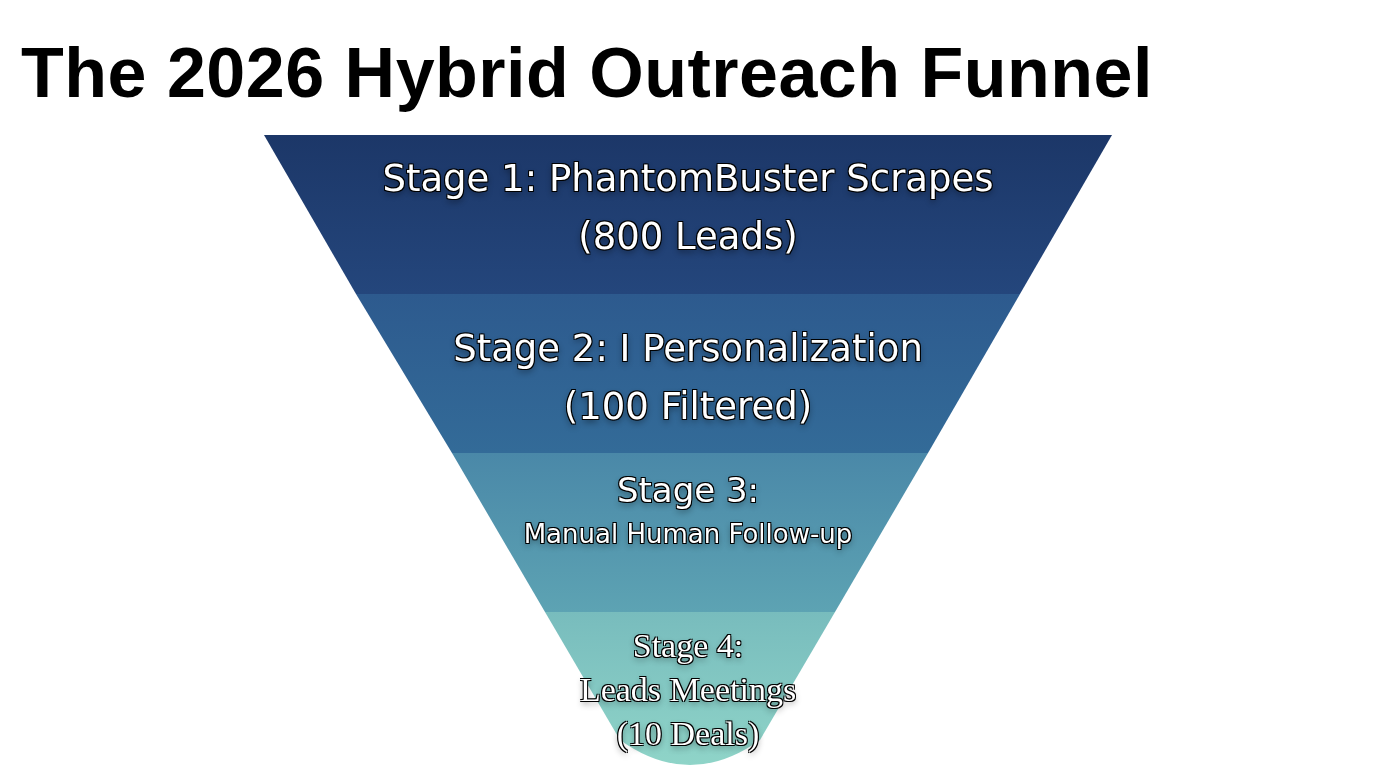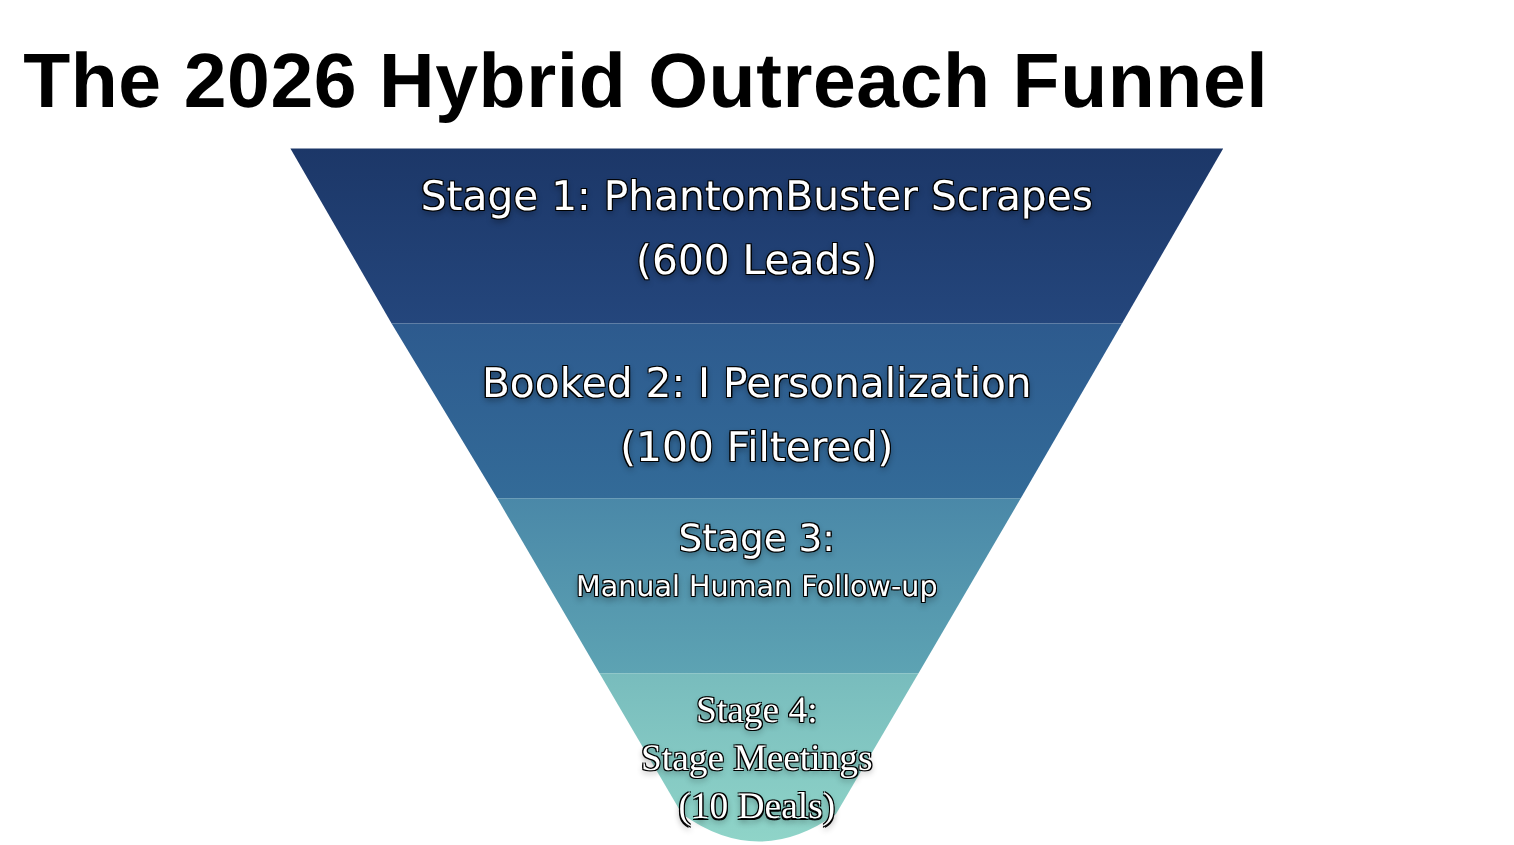--- a/index.html
+++ b/index.html
@@ -54,30 +54,30 @@
     </linearGradient>
   </defs>
   <polygon points="264,135 1112,135 1020,294 356,294" fill="url(#g1)"></polygon>
   <polygon points="356,294 1020,294 928,453 452,453" fill="url(#g2)"></polygon>
   <polygon points="452,453 928,453 835,612 545,612" fill="url(#g3)"></polygon>
   <path d="M545,612 L835,612 L760,740 Q690,790 620,740 Z" fill="url(#g4)"></path>
 </svg>
 
 <div class="stage-text s1">
   <div class="l">Stage 1: PhantomBuster Scrapes</div>
-  <div class="l">(600 Leads)</div>
+  <div class="l">(800 Leads)</div>
 </div>
 
 <div class="stage-text s2">
-  <div class="l">Booked 2: I Personalization</div>
+  <div class="l">Stage 2: I Personalization</div>
   <div class="l">(100 Filtered)</div>
 </div>
 
 <div class="stage-text s3">
   <div class="a">Stage 3:</div>
   <div class="b">Manual Human Follow-up</div>
 </div>
 
 <div class="stage-text s4">
   <div class="a">Stage 4:</div>
-  <div class="b">Stage Meetings</div>
+  <div class="b">Leads Meetings</div>
   <div class="c">(10 Deals)</div>
 </div>
 
 </body></html>

